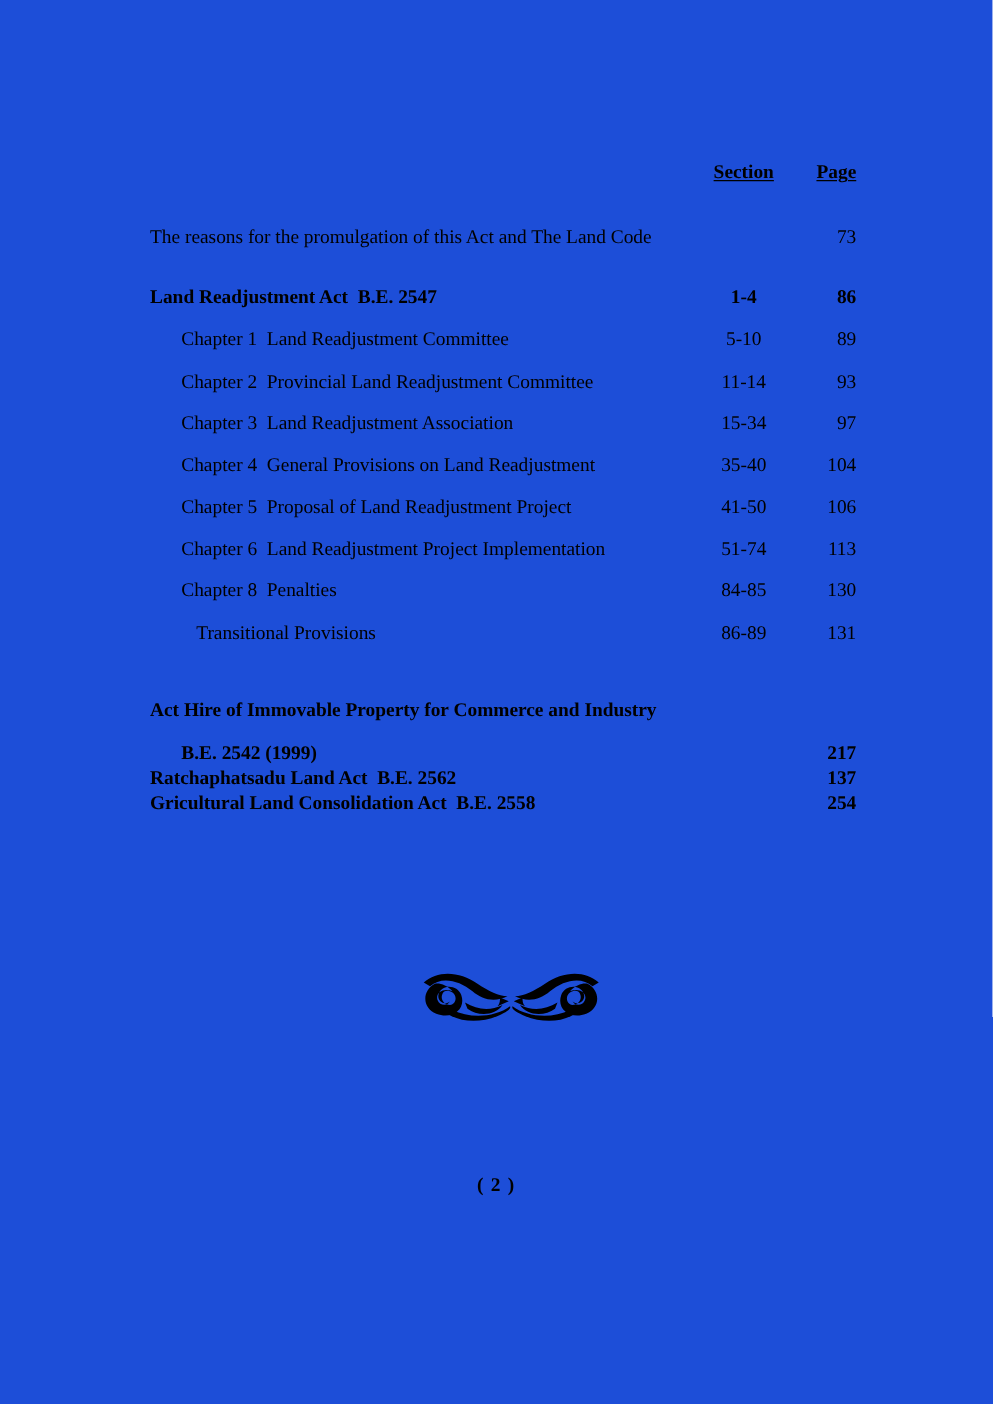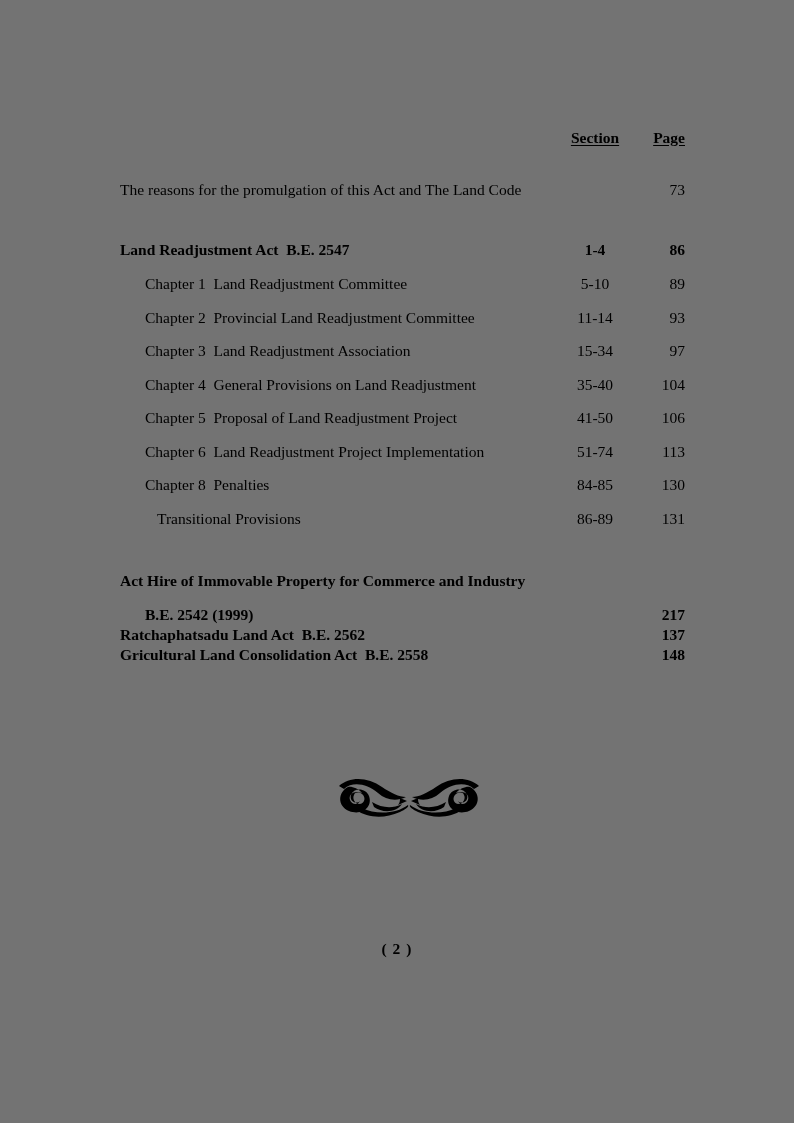--- a/index.html
+++ b/index.html
@@ -1,20 +1,20 @@
 <!DOCTYPE html>
 <html><head>
 <meta charset="utf-8">
 <style>
   * { margin:0; padding:0; box-sizing:border-box; }
   html,body { background:#ffffff; }
   .page {
     position:relative;
     width:794px; height:1123px;
-    background:#737373;
+    background:#1d4ed8;
     font-family:"Liberation Serif","DejaVu Serif",serif;
     color:#000000;
     overflow:hidden;
   }
   .toc { padding-top:128px; }
   .row {
     display:flex;
     margin-left:120px;
     width:565px;
     font-size:15.5px;
@@ -22,21 +22,21 @@
   }
   .row .title { flex:1; white-space:pre-wrap; }
   .row .sec   { width:80px; text-align:center; white-space:pre; }
   .row .pg    { width:50px; text-align:right; white-space:pre; }
   .bold { font-weight:bold; }
   .uline { text-decoration:underline; text-underline-offset:2px; }
   .ind1 { padding-left:25px; }
   .ind2 { padding-left:37px; }
 
   .mt-reasons   { margin-top:32px; }
-  .mt-landact   { margin-top:40px; }
+  .mt-landact   { margin-top:28px; }
   .mt-ch1       { margin-top:14px; }
   .mt-ch        { margin-top:13.5px; }
   .mt-acthire   { margin-top:42px; }
   .mt-be        { margin-top:14px; }
   .mt-big       { }
 
   .ornament-wrap {
     position:absolute; top:774px; left:0; width:794px;
     text-align:center;
   }
@@ -136,21 +136,21 @@
 
     <div class="row bold mt-big">
       <span class="title">Ratchaphatsadu Land Act  B.E. 2562</span>
       <span class="sec"></span>
       <span class="pg">137</span>
     </div>
 
     <div class="row bold mt-big">
       <span class="title">Gricultural Land Consolidation Act  B.E. 2558</span>
       <span class="sec"></span>
-      <span class="pg">148</span>
+      <span class="pg">254</span>
     </div>
 
   </div>
 
   <div class="ornament-wrap">
     <svg width="146" height="44" viewBox="0 0 146 44" aria-hidden="true">
       <g id="halfL" fill="#000000" stroke="#000000" stroke-linecap="round" fill-rule="evenodd">
 
         <path d="M3,12 C14,2 32,3 46,13 C55,19 63,23 70,23 C60,28 50,26 42,19 C31,10 17,7 8,15 Z" stroke="none"></path>
 

